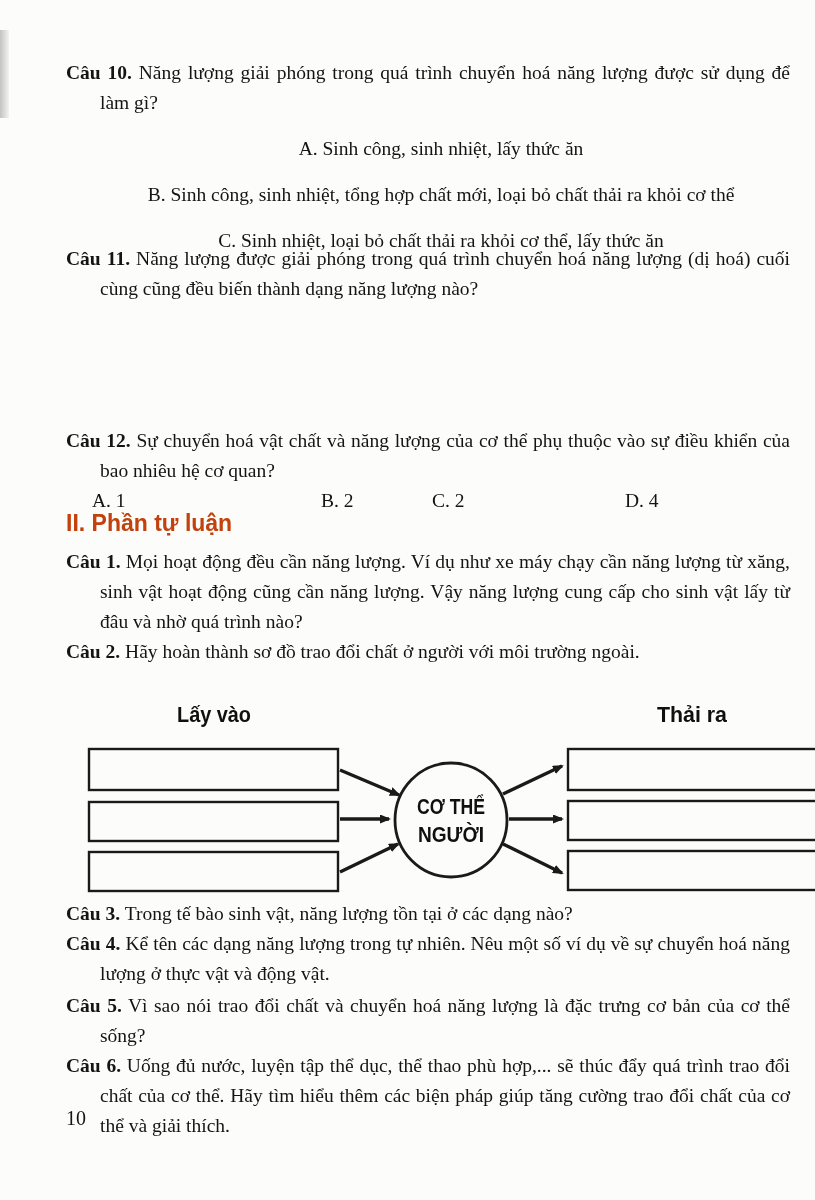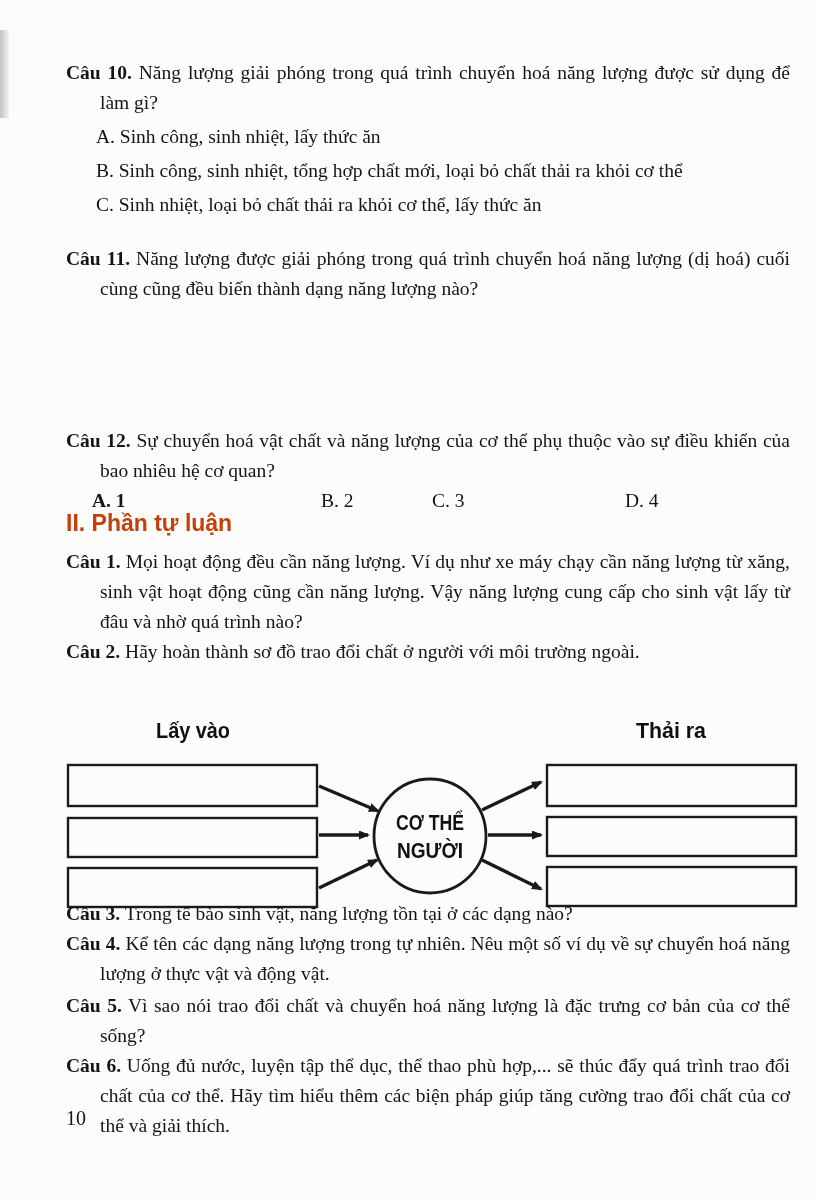--- a/index.html
+++ b/index.html
@@ -9,33 +9,33 @@
     font-family:"Liberation Serif", serif;
     color:#141414;
   }
   .block{position:absolute;left:66px;width:724px;}
   .qline{
     margin:0;font-size:19.5px;line-height:30px;text-align:justify;
     padding-left:34px;text-indent:-34px;
   }
   .qlabel{font-weight:bold;}
   .opts{margin:0;padding-left:26px;}
-  .opt{margin:4px;font-size:19.5px;line-height:30px;}
+  .opt{margin:16px;font-size:19.5px;line-height:30px;text-align:center;}
   .opt-row{position:relative;height:30px;}
   .opt-row .opt-inline{position:absolute;top:0;font-size:19.5px;line-height:30px;white-space:nowrap;}
   .section-title{
     margin:0;font-family:"Liberation Sans", sans-serif;
     font-weight:bold;font-size:23px;line-height:30px;color:#c2410c;
   }
   .pagenum{position:absolute;left:66px;top:1104px;font-size:20px;line-height:28px;}
   .scan-artifact{
     position:absolute;left:0;top:30px;width:9px;height:88px;
     background:linear-gradient(to right,#c3c3c1,#f3f3f0);
   }
-  .diagram{position:absolute;left:0;top:708px;width:791px;height:212px;}
+  .diagram{position:absolute;left:0;top:692px;width:791px;height:212px;padding-left:21px;}
   .diagram svg{display:block;}
   .diag-label{
     font-family:"Liberation Sans", sans-serif;font-weight:bold;font-size:21.5px;
     fill:#101010;
   }
   .diag-center{
     font-family:"Liberation Sans", sans-serif;font-weight:bold;font-size:22px;
     fill:#101010;
   }
   .diag-shape{fill:none;stroke:#1a1a1a;}
@@ -55,23 +55,23 @@
   </div>
 </div>
 
 <div class="block" style="top:244px;">
   <p class="qline"><span class="qlabel">Câu 11.</span> <span>Năng lượng được giải phóng trong quá trình chuyển hoá năng lượng (dị hoá) cuối cùng cũng đều biến thành dạng năng lượng nào?</span></p>
 </div>
 
 <div class="block" style="top:426px;">
   <p class="qline"><span class="qlabel">Câu 12.</span> <span>Sự chuyển hoá vật chất và năng lượng của cơ thể phụ thuộc vào sự điều khiển của bao nhiêu hệ cơ quan?</span></p>
   <div class="opt-row">
-    <span class="opt-inline" style="left:26px;font-weight:bold;">A. 1</span>
+    <span class="opt-inline" style="left:26px;">A. 1</span>
     <span class="opt-inline" style="left:211px;margin-left:44px;">B. 2</span>
-    <span class="opt-inline" style="left:366px;">C. 3</span>
+    <span class="opt-inline" style="left:366px;">C. 2</span>
     <span class="opt-inline" style="left:559px;">D. 4</span>
   </div>
 </div>
 
 <div class="block" style="top:508px;">
   <h2 class="section-title">II. Phần tự luận</h2>
 </div>
 
 <div class="block" style="top:547px;">
   <p class="qline"><span class="qlabel">Câu 1.</span> <span>Mọi hoạt động đều cần năng lượng. Ví dụ như xe máy chạy cần năng lượng từ xăng, sinh vật hoạt động cũng cần năng lượng. Vậy năng lượng cung cấp cho sinh vật lấy từ đâu và nhờ quá trình nào?</span></p>

